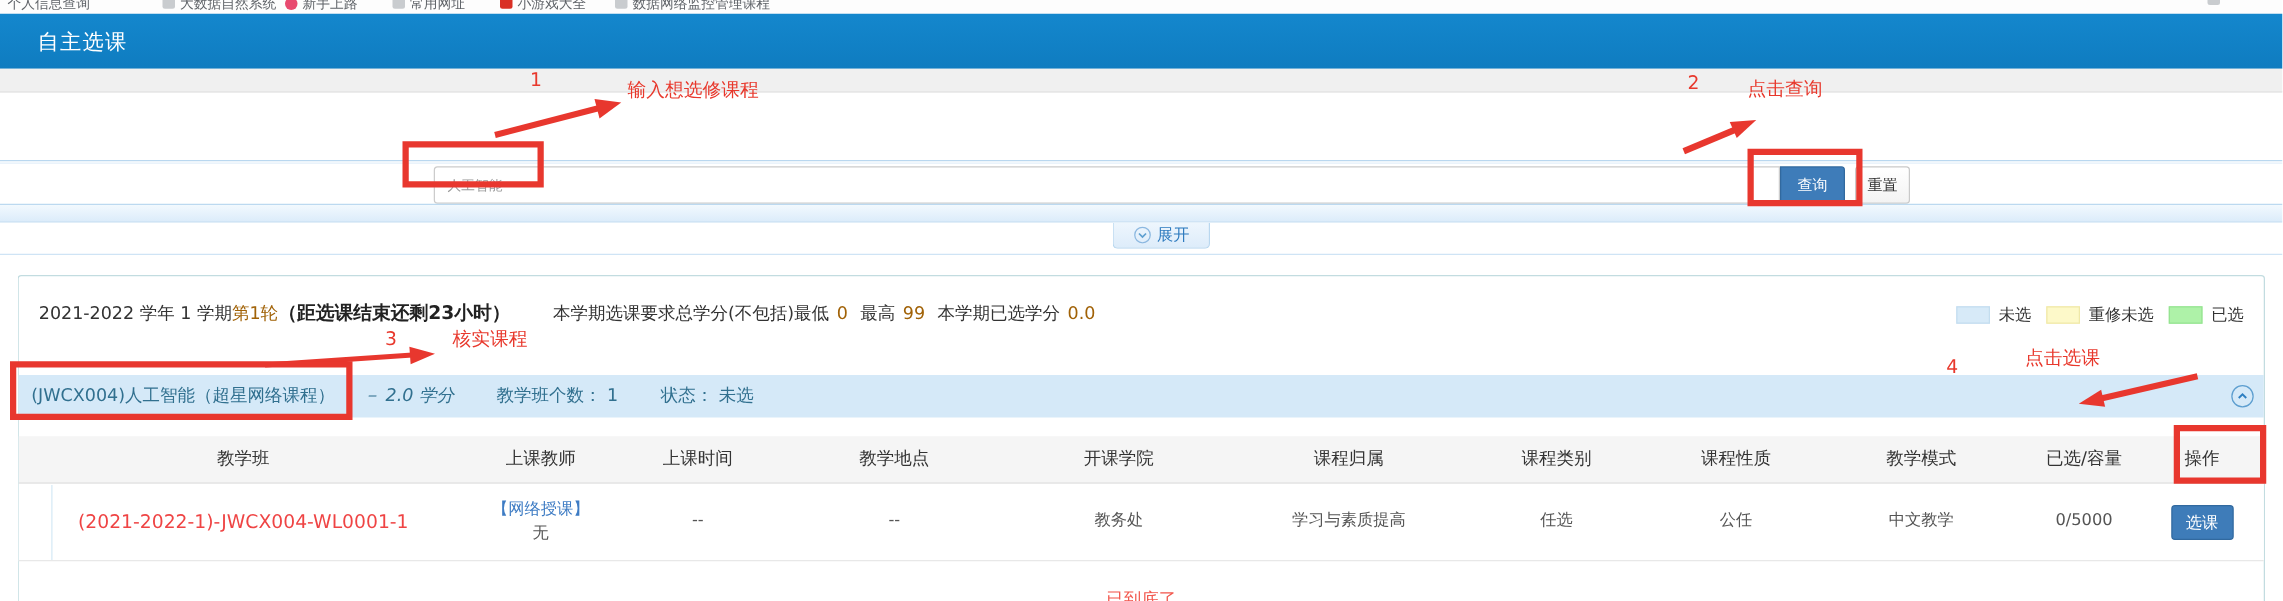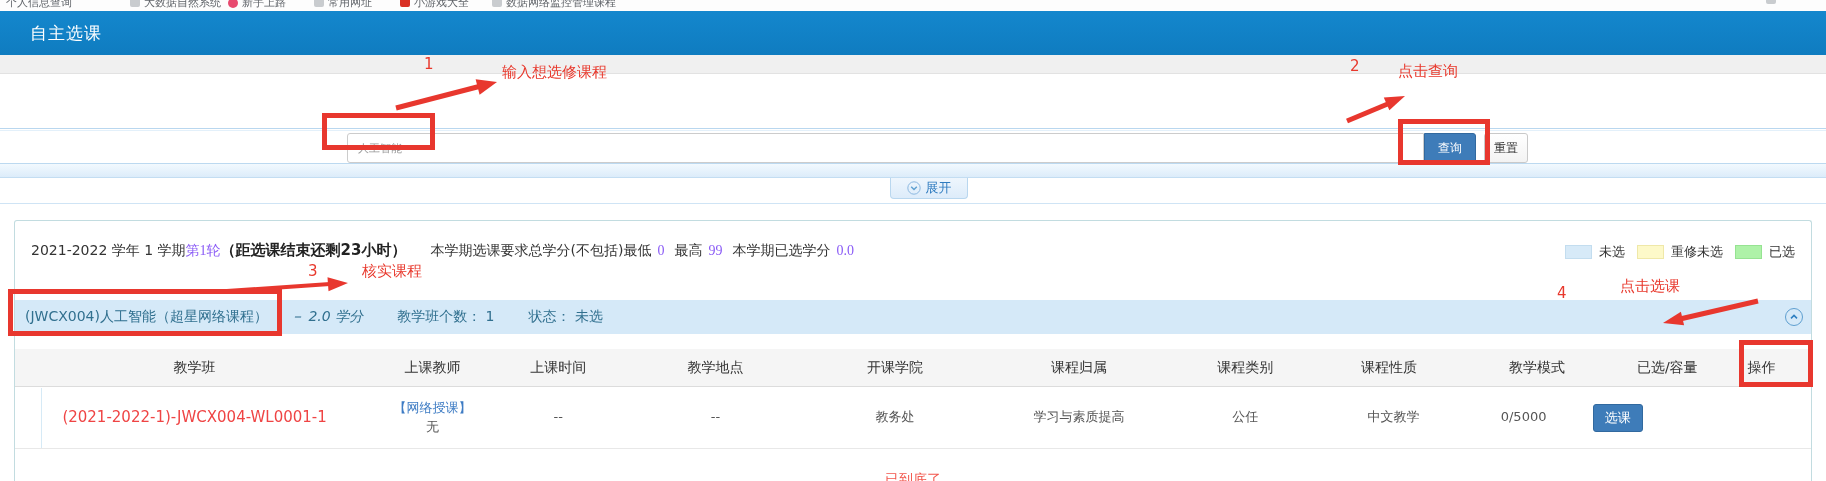--- a/index.html
+++ b/index.html
@@ -29,23 +29,23 @@
   .btn-reset { width:44px; margin-left:8px; background:linear-gradient(#ffffff,#f3f3f3); border:1px solid #c9c9c9; color:#333; }
 
   
   .blue-bar { left:0; top:163px; width:1826px; height:15px; background:linear-gradient(#f2f9fe,#dcecfa); border-top:1px solid #bcd9f0; border-bottom:1px solid #c3ddf2; }
   .expand-tab { left:890px; top:178px; width:78px; height:21px; background:linear-gradient(#eef6fd,#ddecfa); border:1px solid #b9d7ef; border-top:none; border-radius:0 0 4px 4px; display:flex; align-items:center; justify-content:center; gap:5px; color:#2e7bbf; font-size:13px; cursor:pointer; }
   .hairline2 { left:0; top:203px; width:1826px; height:1px; background:#cfe4f5; }
 
   
   .main-panel { left:14px; top:220px; width:1798px; height:261px; background:#fff; border:1px solid #c2dce0; border-bottom:none; border-radius:3px 3px 0 0; }
   .sem-row { position:absolute; left:16px; top:20px; display:flex; align-items:baseline; white-space:nowrap; font-size:14px; color:#333; }
-  .red-t { color:#8b5cf6;font-family:Liberation Serif, serif; }
+  .red-t { color:#a16207; }
   .sem-count { font-weight:bold; font-size:15px; color:#222; }
-  .sem-group2 { margin-left:24px; }
+  .sem-group2 { margin-left:34px; }
   .sem-num { margin:0 10px 0 6px; }
 
   .legend { position:absolute; right:16px; top:22px; display:flex; align-items:center; gap:12px; font-size:13px; color:#333; }
   .legend .item { display:flex; align-items:center; gap:7px; }
   .sw { width:27px; height:14px; display:inline-block; }
   .sw-notsel { background:#d7eaf8; border:1px solid #c3ddef; }
   .sw-retake { background:#fdf9c9; border:1px solid #efe8a8; }
   .sw-sel    { background:#aef2a8; border:1px solid #96e392; }
 
   
@@ -188,20 +188,21 @@
         <span class="link">(2021-2022-1)-JWCX004-WL0001-1</span>
       </div>
     <div class="cell c1">
       <span class="tag-blue">【网络授课】</span>
       <span>无</span>
     </div>
     <div class="cell c2">--</div>
     <div class="cell c3">--</div>
     <div class="cell c4">教务处</div>
     <div class="cell c5">学习与素质提高</div>
+    <div class="cell c6">任选</div>
     <div class="cell c7">公任</div>
     <div class="cell c8">中文教学</div>
     <div class="cell c9">0/5000</div>
     <div class="cell c10">
         <button class="btn btn-select">选课</button>
       </div>
   </div>
   <div class="vline-blue"></div>
 
   <div class="end-text">已到底了</div>

